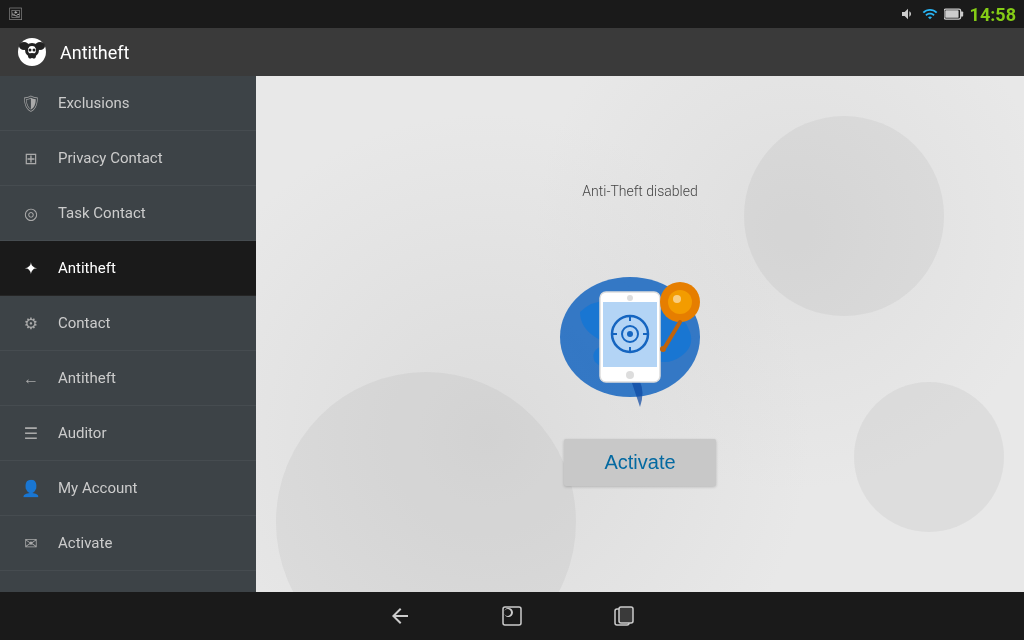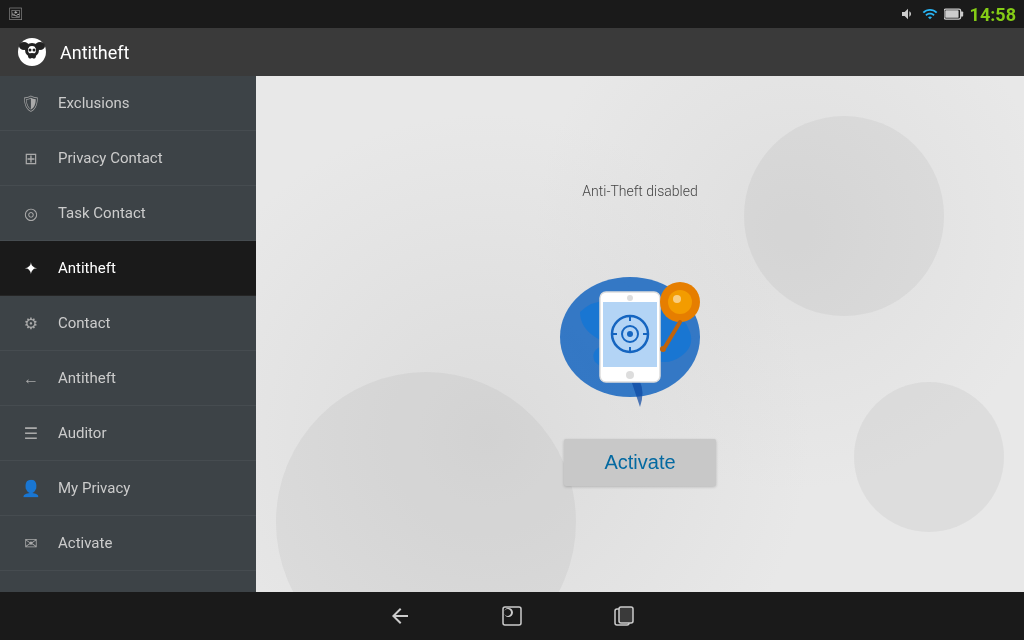--- a/index.html
+++ b/index.html
@@ -250,21 +250,21 @@
       <div class="sidebar-item">
         <span class="icon">←</span>
         <span>Antitheft</span>
       </div>
       <div class="sidebar-item">
         <span class="icon">☰</span>
         <span>Auditor</span>
       </div>
       <div class="sidebar-item">
         <span class="icon">👤</span>
-        <span>My Privacy</span>
+        <span>My Account</span>
       </div>
       <div class="sidebar-item">
         <span class="icon">✉</span>
         <span>Activate</span>
       </div>
       <div class="sidebar-item">
         <span class="icon">ℹ</span>
         <span>About</span>
       </div>
     </div>

